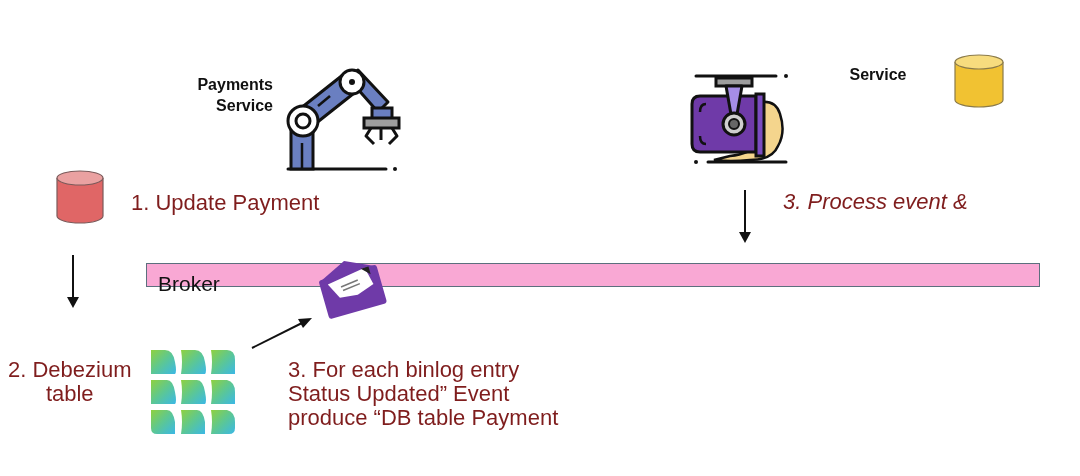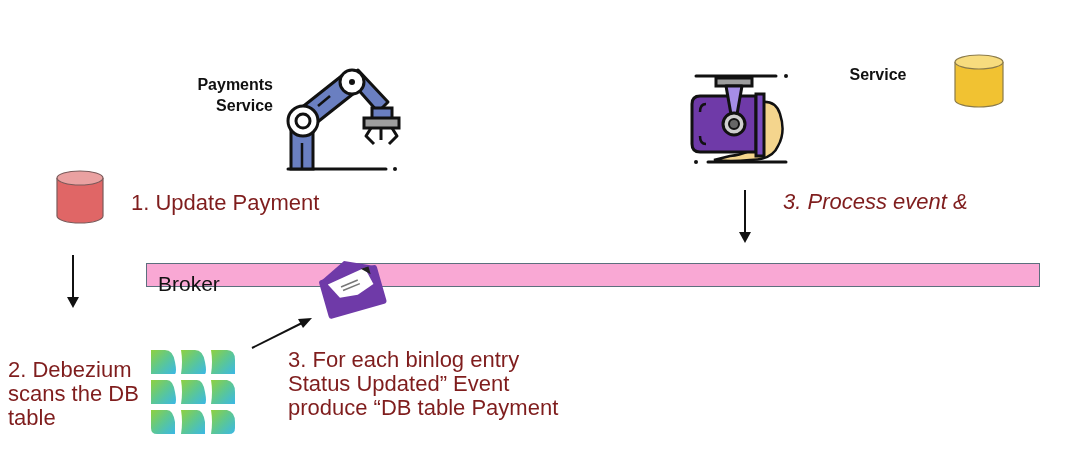--- a/index.html
+++ b/index.html
@@ -85,23 +85,22 @@
   </svg>
 </div>
 
 <div class="abs" style="left:250px; top:316px; width:64px; height:34px;">
   <svg width="64" height="34" viewBox="0 0 64 34">
     <line x1="2" y1="32" x2="54" y2="6" stroke="#111" stroke-width="2"></line>
     <polygon points="62,2 48,3 53,12" fill="#111"></polygon>
   </svg>
 </div>
 
-<div class="abs label" style="left:8px; top:358px;">
+<div class="abs label" style="left:8px; top:358px;text-align:center;">
   <div>2. Debezium</div>
-  <div>scans the DB</div>
   <div>table</div>
 </div>
 
 <div class="abs" style="left:151px; top:350px; width:84px; height:84px;">
   <svg width="84" height="84" viewBox="0 0 84 84">
     <defs>
       <linearGradient id="dbzGrad" x1="0" y1="0" x2="1" y2="1">
         <stop offset="0" stop-color="#8fd13f"></stop>
         <stop offset="0.5" stop-color="#5cc794"></stop>
         <stop offset="1" stop-color="#3bb8e6"></stop>
@@ -118,21 +117,21 @@
       <path d="M0,30 H16 Q22,30 24,42 Q26,52 24,54 H0 Z"></path>
       <path d="M30,30 H46 Q52,30 54,42 Q56,52 54,54 H30 Q32,42 30,30 Z"></path>
       <path d="M60,30 H76 Q84,32 84,42 V54 H60 Q62,42 60,30 Z"></path>
       <path d="M0,60 H16 Q22,60 24,72 V84 H6 Q0,84 0,78 Z"></path>
       <path d="M30,60 H46 Q52,60 54,72 V84 H30 Q32,72 30,60 Z"></path>
       <path d="M60,60 H76 Q84,62 84,72 V78 Q84,84 78,84 H60 Q62,72 60,60 Z"></path>
     </g>
   </svg>
 </div>
 
-<div class="abs label" style="left:288px; top:348px;">
+<div class="abs label" style="left:288px; top:358px;">
   <div>3. For each binlog entry</div>
   <div>Status Updated” Event</div>
   <div>produce “DB table Payment</div>
 </div>
 
 <div class="abs" style="left:690px; top:72px; width:100px; height:95px;">
   <svg width="100" height="95" viewBox="0 0 100 95">
     <line x1="6" y1="4" x2="86" y2="4" stroke="#111" stroke-width="3" stroke-linecap="round"></line>
     <circle cx="96" cy="4" r="2" fill="#111"></circle>
     <line x1="18" y1="90" x2="96" y2="90" stroke="#111" stroke-width="3" stroke-linecap="round"></line>

